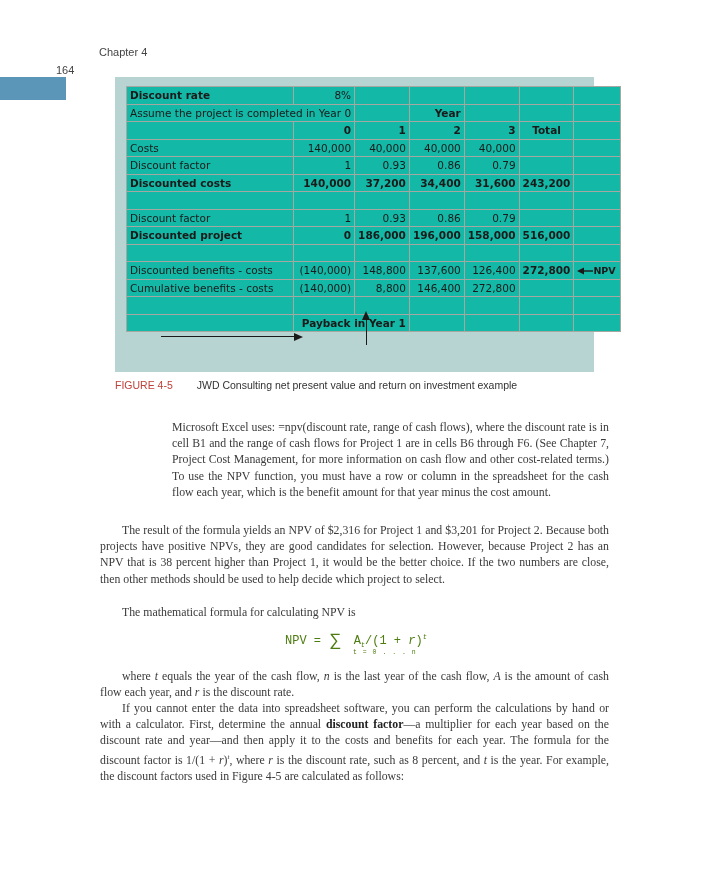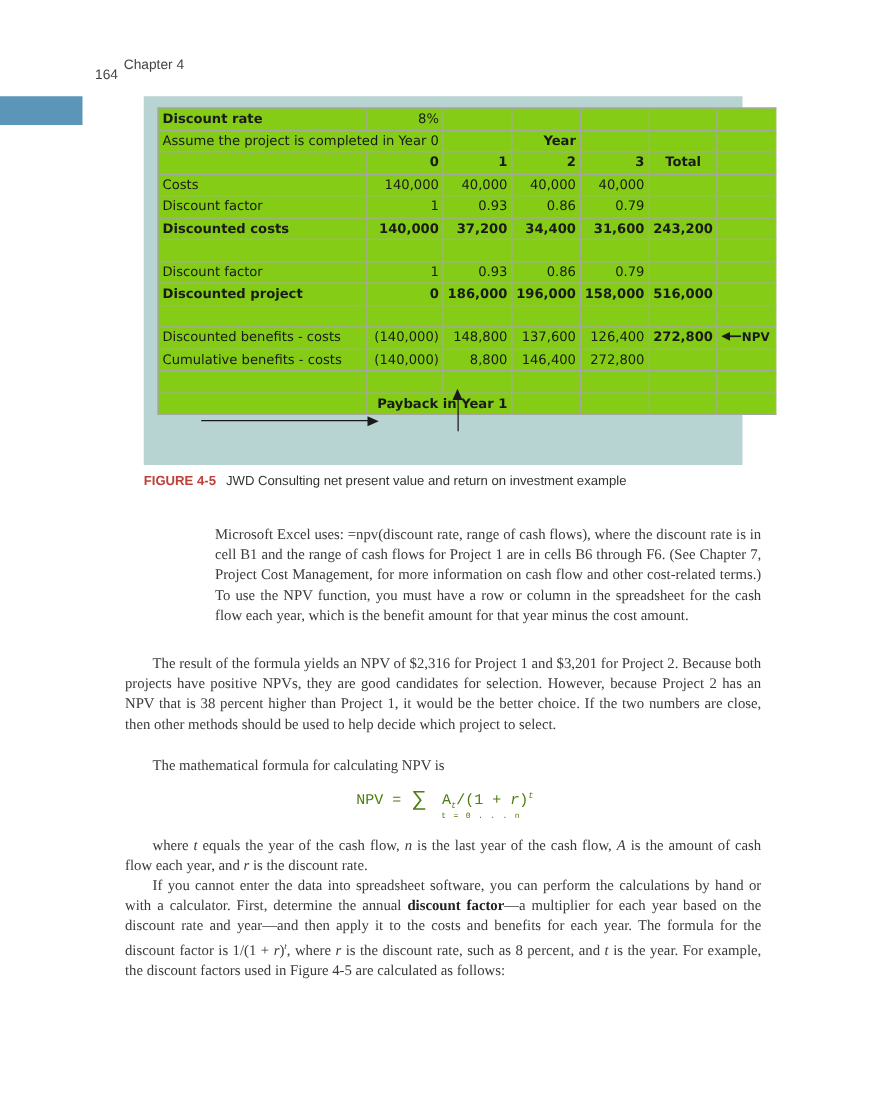--- a/index.html
+++ b/index.html
@@ -1,28 +1,28 @@
 <!DOCTYPE html>
 <html><head>
 <meta charset="utf-8">
 <style>
   html, body { margin: 0; padding: 0; }
   body {
     width: 710px; height: 874px; background: #ffffff; position: relative; overflow: hidden;
     font-family: "Liberation Serif", serif; color: #333;
   }
-  .page-num { position: absolute; left: 56px; top: 54px; font-family: "Liberation Sans", sans-serif; font-size: 11px; color: #444; margin-left: 20px; }
+  .page-num { position: absolute; left: 56px; top: 64px; font-family: "Liberation Sans", sans-serif; font-size: 11px; color: #444; }
   .chapter { position: absolute; left: 99px; top: 46px; font-family: "Liberation Sans", sans-serif; font-size: 11px; color: #444; }
   .tab-bar { position: absolute; left: 0; top: 77px; width: 66px; height: 23px; background: #5b96b8; }
 
   .panel { position: absolute; left: 115px; top: 77px; width: 479px; height: 295px; background: #b8d4d2; }
   table.sheet {
     position: absolute; left: 126px; top: 86px; border-collapse: collapse;
     font-family: "DejaVu Sans", sans-serif; font-size: 10.5px; color: #1a1a1a;
-    background: #84cc16; table-layout: fixed;
+    background: #14b8a6; table-layout: fixed;
   }
   table.sheet td {
     border: 1.5px solid #a5a8a0; height: 16.5px; padding: 0 3px; white-space: nowrap;
     text-align: right; overflow: visible;
   }
   table.sheet td.lbl { text-align: left; }
   table.sheet td.b { font-weight: bold; }
   table.sheet td.c { text-align: center; }
   col.c-l { width: 159px; }
   col.c0 { width: 54px; }
@@ -32,21 +32,21 @@
   col.c4 { width: 49px; }
   col.c5 { width: 47px; }
   .npv-tag { font-weight: bold; font-size: 9.5px; }
   .npv-arrow, .roi-arrow { display: inline-block; vertical-align: middle; }
   .roi-line { position: absolute; left: 161px; top: 336px; width: 135px; height: 1.2px; background: #1a1a1a; }
   .roi-head { position: absolute; left: 294px; top: 333px; width: 0; height: 0; border-top: 4px solid transparent; border-bottom: 4px solid transparent; border-left: 9px solid #1a1a1a; }
   .payback-line { position: absolute; left: 366px; top: 318px; width: 1.2px; height: 27px; background: #1a1a1a; }
   .payback-head { position: absolute; left: 362px; top: 311px; width: 0; height: 0; border-left: 4.5px solid transparent; border-right: 4.5px solid transparent; border-bottom: 9px solid #1a1a1a; }
 
   .caption { position: absolute; left: 115px; top: 379px; font-family: "Liberation Sans", sans-serif; font-size: 10.5px; color: #333; }
-  .caption .fig-label { color: #c0413b; font-weight: bold; margin-right: 8px; }
+  .caption .fig-label { color: #c0413b; font-weight: normal; margin-right: 24px; }
 
   .para { position: absolute; font-size: 11.8px; line-height: 16.2px; color: #3a3a3a; text-align: justify; margin: 0; }
   .p1 { left: 172px; top: 419px; width: 437px; }
   .p2 { left: 100px; top: 522px; width: 509px; text-indent: 22px; }
   .p3 { left: 100px; top: 604px; width: 509px; text-indent: 22px; }
   .p4 { left: 100px; top: 668px; width: 509px; text-indent: 22px; }
   .p5 { left: 100px; top: 700px; width: 509px; text-indent: 22px; }
   .formula { position: absolute; left: 285px; top: 630px; font-size: 12px; color: #4d7c0f; font-family: Liberation Mono, monospace; }
   .formula .sigma { font-size: 17px; position: relative; top: 1px; margin: 0 6px 0 2px; }
   .formula .sub { position: absolute; left: 68px; top: 19px; font-size: 6.5px; letter-spacing: 1px; }

